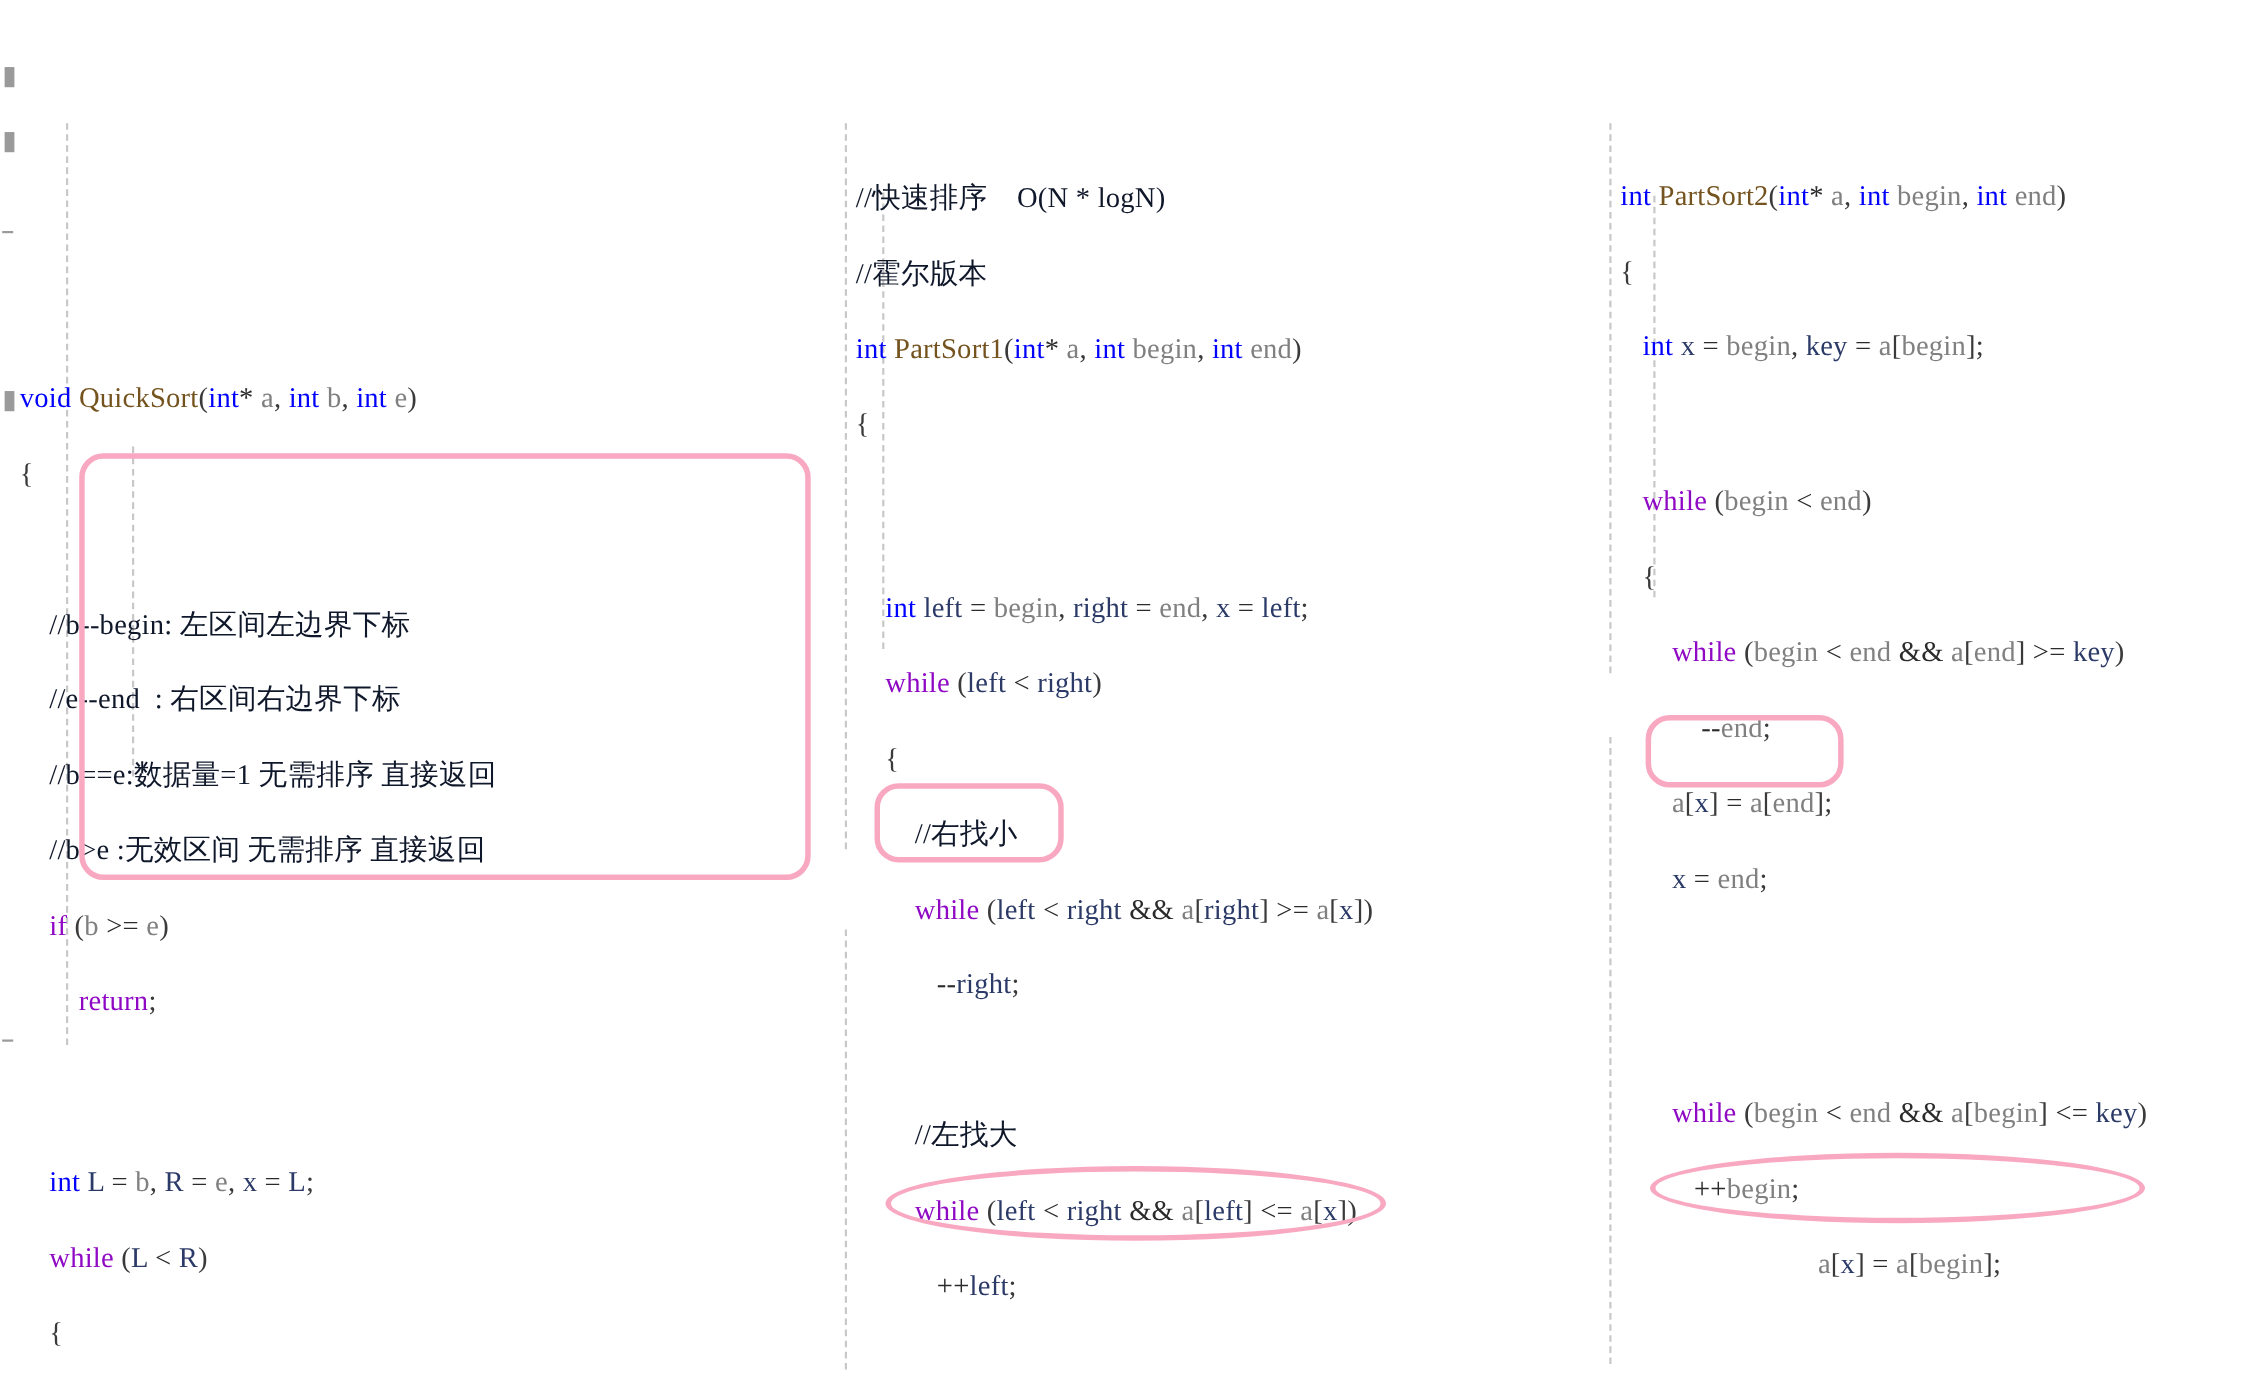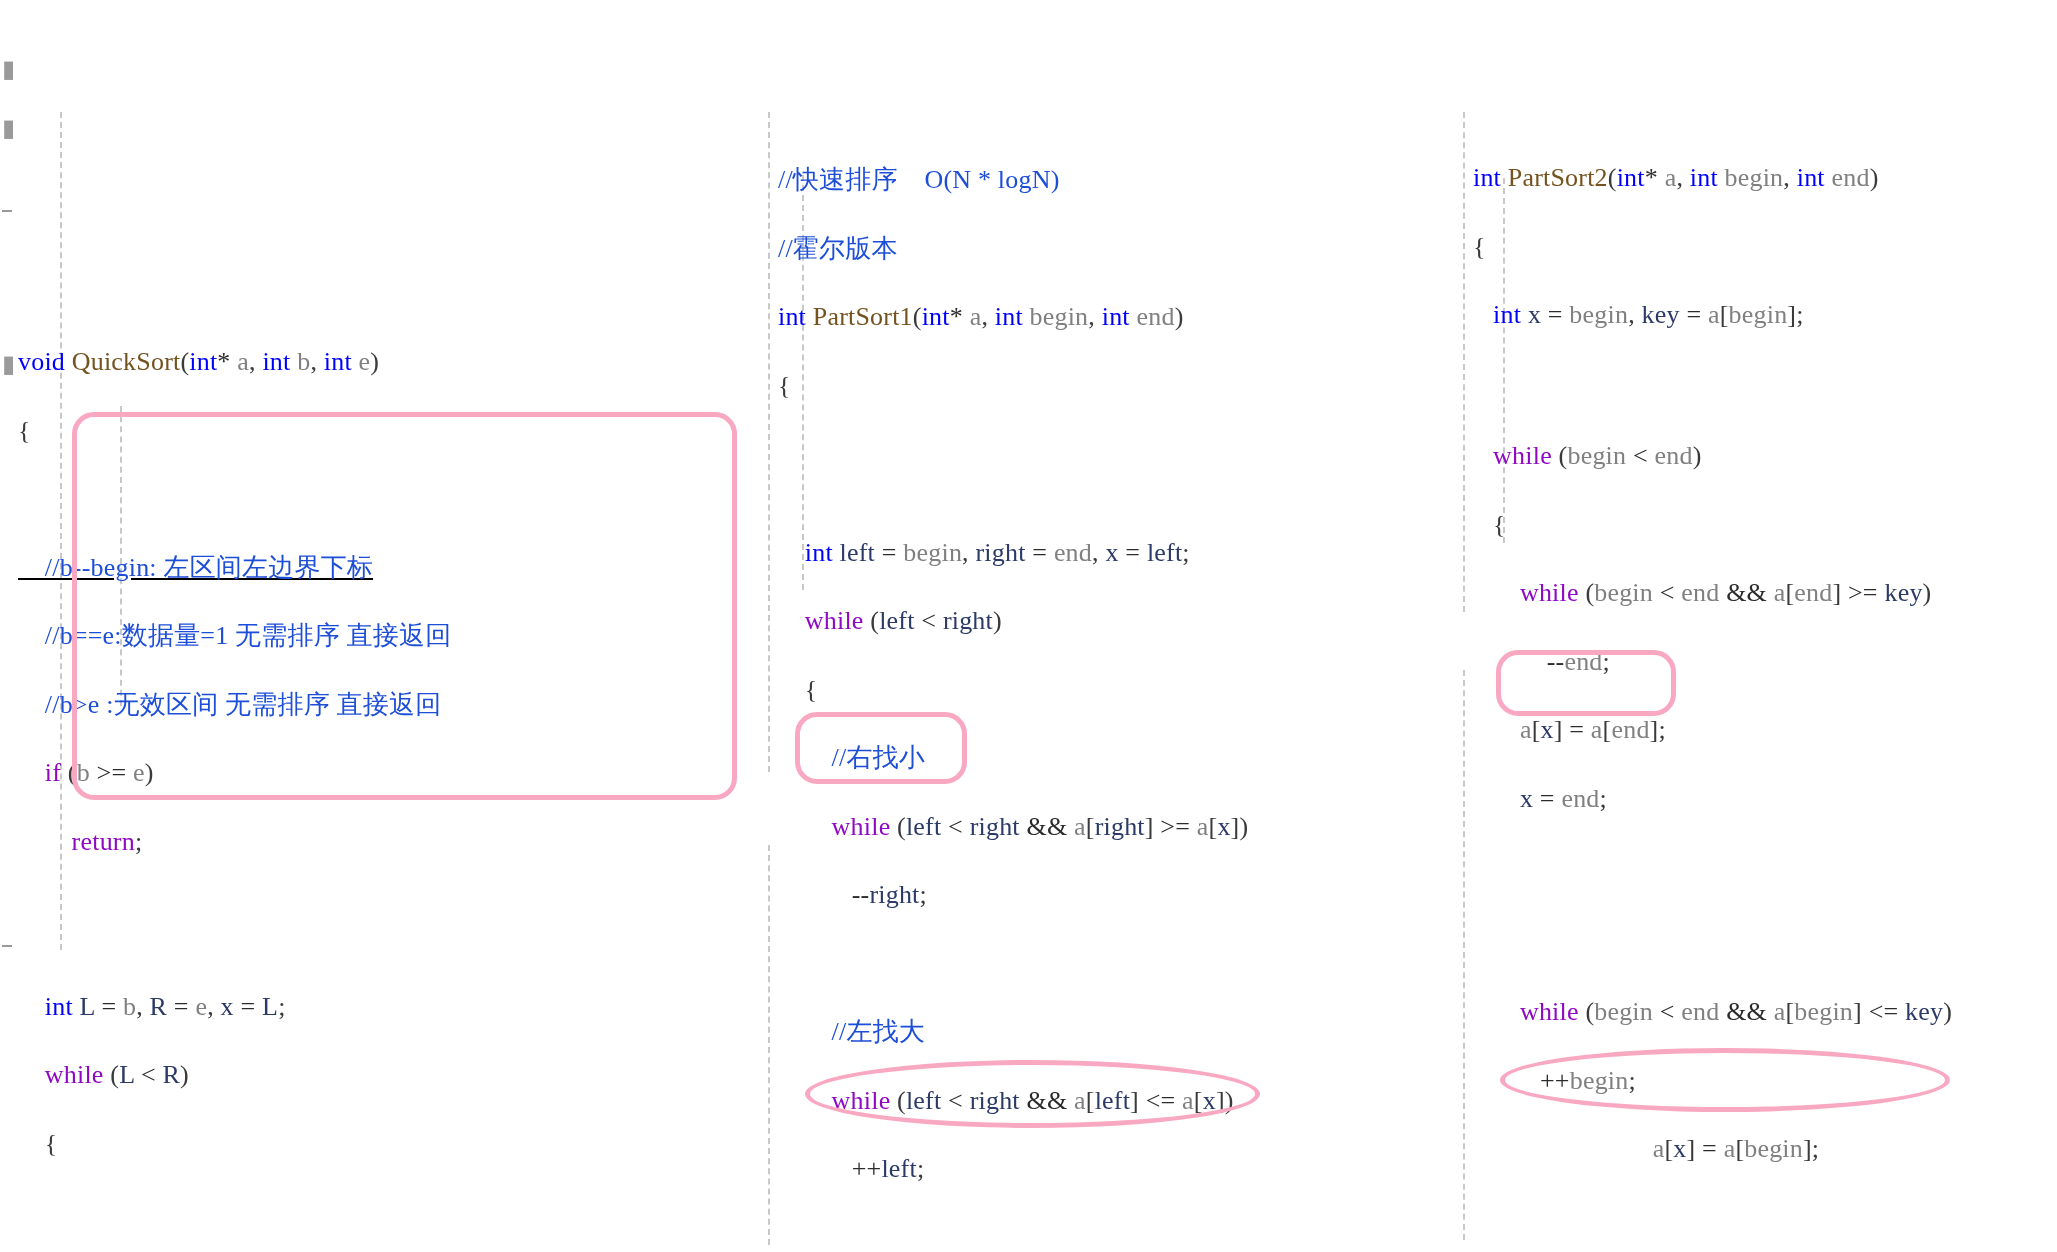--- a/index.html
+++ b/index.html
@@ -24,21 +24,21 @@
     position:relative;
     letter-spacing:0.2px;
   }
 
   
   .kw   {color:#0000ff;}          
   .ctl  {color:#8f08c4;}          
   .id   {color:#808080;}          
   .var  {color:#2b3a67;}          
   .fn   {color:#74531f;}          
-  .cmt  {color:#1d4ed8;}          
+  .cmt  {color:#0f172a;}          
   .pun  {color:#3a3a3a;}
   .op   {color:#2b2b2b;}
 
   
   .guide{
     position:absolute;
     width:0;
     border-left:2px dashed #c8c8c8;
     top:0;
   }
@@ -82,21 +82,22 @@
     <span class="gutter-dash" style="top:945px;"></span>
 
     
     <div class="guide" style="left:60px; top:112px; height:838px;"></div>
     <div class="guide" style="left:120px;top:406px; height:300px;"></div>
 
     <div class="lines" style="position:relative;">
       <div class="line" style="margin-top:58px;padding-left:18px;"><span class="kw">void</span> <span class="fn">QuickSort</span><span class="pun">(</span><span class="kw">int</span><span class="op">*</span> <span class="id">a</span><span class="pun">,</span> <span class="kw">int</span> <span class="id">b</span><span class="pun">,</span> <span class="kw">int</span> <span class="id">e</span><span class="pun">)</span></div>
       <div class="line" style="padding-left:18px;"><span class="pun">{</span></div>
       <div class="line" style="padding-left:18px;"> </div>
-      <div class="line" style="padding-left:18px;text-decoration:underline;"><span class="cmt">    //b--begin: 左区间左边界下标</span></div>
+      <div class="line" style="padding-left:18px;"><span class="cmt">    //b--begin: 左区间左边界下标</span></div>
+      <div class="line" style="padding-left:18px;"><span class="cmt">    //e--end  : 右区间右边界下标</span></div>
       <div class="line" style="padding-left:18px;"><span class="cmt">    //b==e:数据量=1 无需排序 直接返回</span></div>
       <div class="line" style="padding-left:18px;"><span class="cmt">    //b&gt;e :无效区间 无需排序 直接返回</span></div>
       <div class="line" style="padding-left:18px;">    <span class="ctl">if</span> <span class="pun">(</span><span class="id">b</span> <span class="op">&gt;=</span> <span class="id">e</span><span class="pun">)</span></div>
       <div class="line" style="padding-left:18px;">        <span class="ctl">return</span><span class="pun">;</span></div>
       <div class="line" style="padding-left:18px;"> </div>
       <div class="line" style="padding-left:18px;margin-top:28px;">    <span class="kw">int</span> <span class="var">L</span> <span class="op">=</span> <span class="id">b</span><span class="pun">,</span> <span class="var">R</span> <span class="op">=</span> <span class="id">e</span><span class="pun">,</span> <span class="var">x</span> <span class="op">=</span> <span class="var">L</span><span class="pun">;</span></div>
       <div class="line" style="padding-left:18px;">    <span class="ctl">while</span> <span class="pun">(</span><span class="var">L</span> <span class="op">&lt;</span> <span class="var">R</span><span class="pun">)</span></div>
       <div class="line" style="padding-left:18px;">    <span class="pun">{</span></div>
       
       

